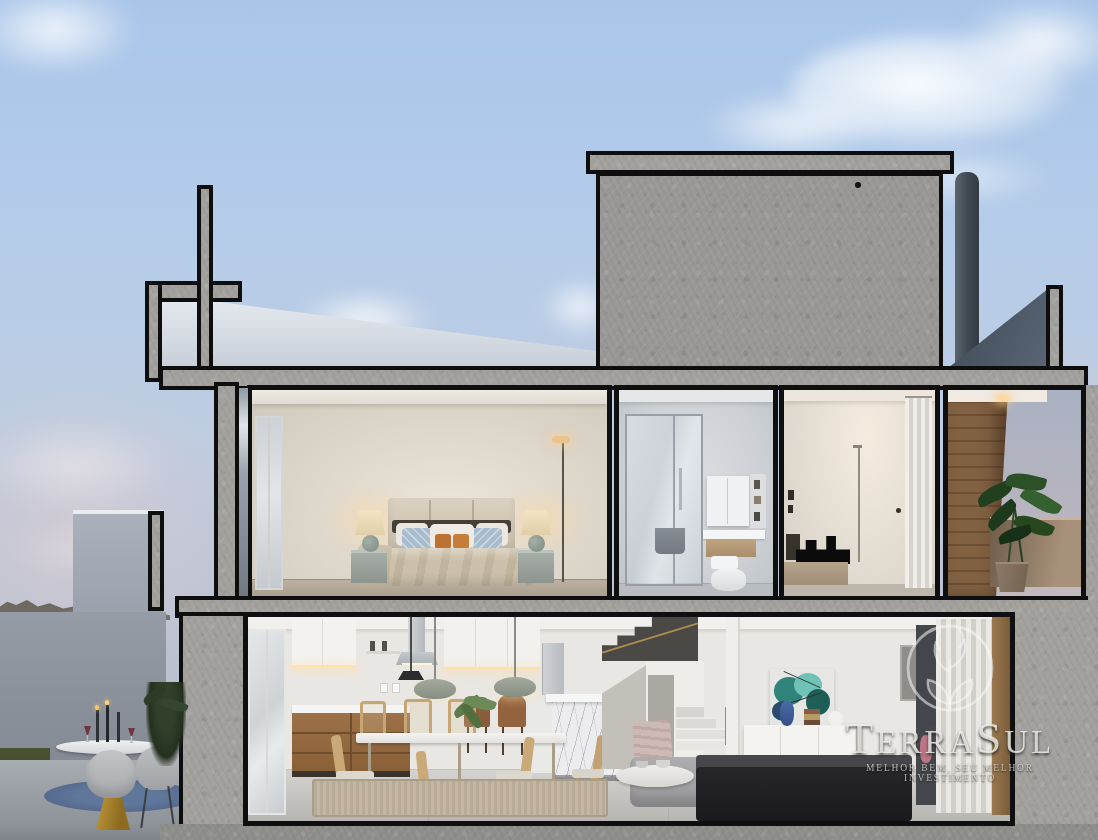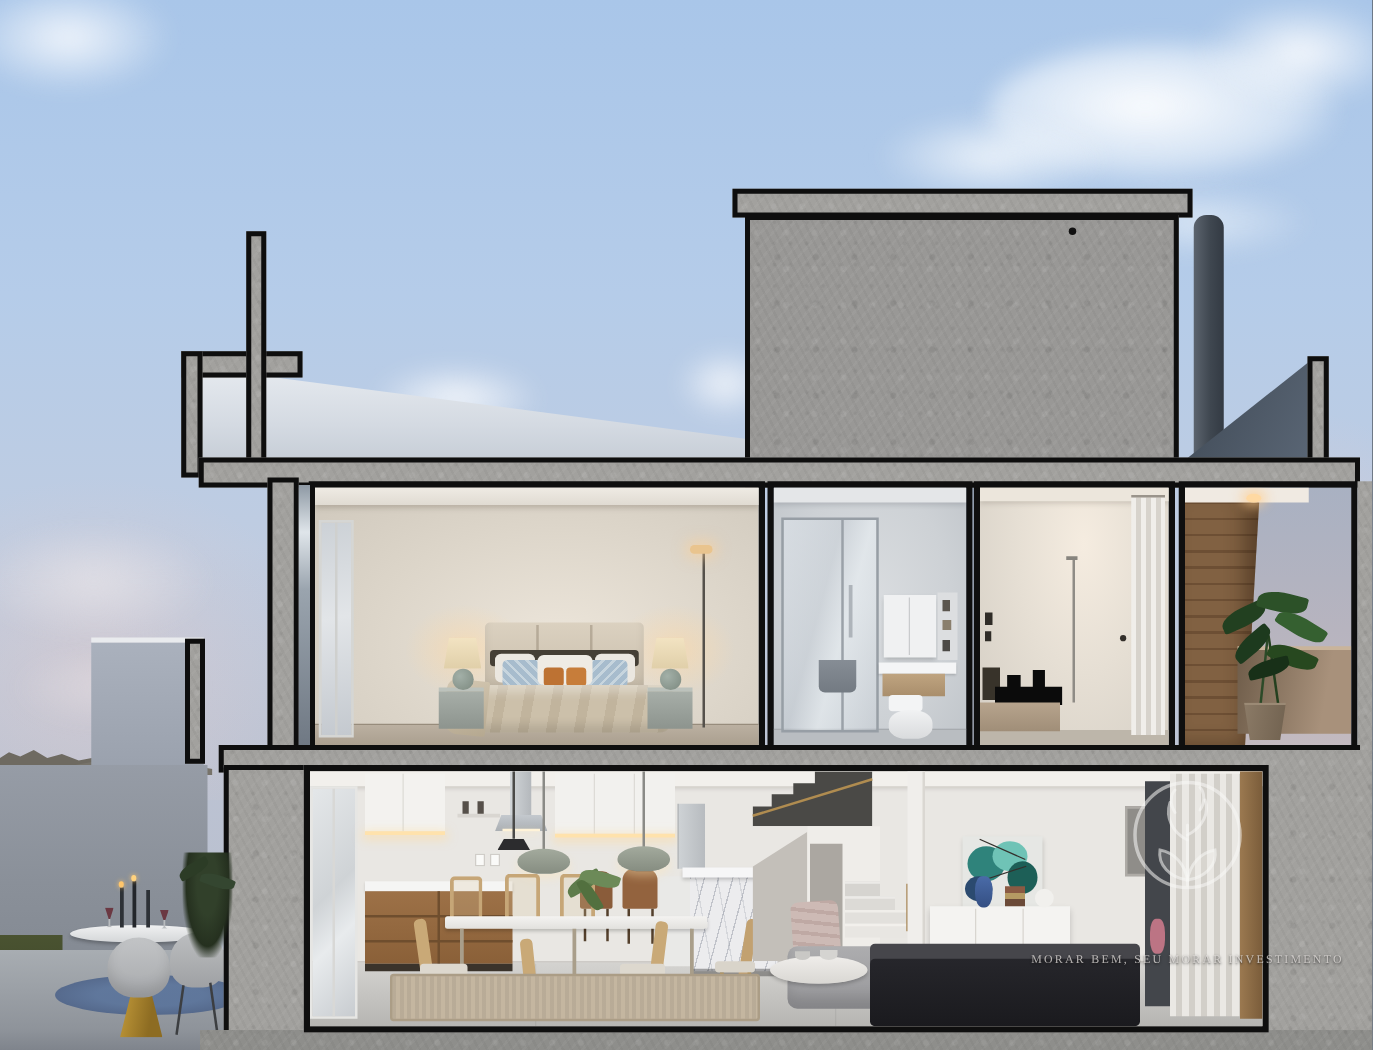--- a/index.html
+++ b/index.html
@@ -390,16 +390,19 @@
         <circle cx="62" cy="52" r="42" stroke-width="2.8"></circle>
         <path d="M62 92 L62 44"></path>
         <path d="M62 56 C50 50 44 38 48 26"></path>
         <path d="M62 52 C74 46 80 34 76 24"></path>
         <path d="M52 34 C48 28 48 20 52 16"></path>
         <path d="M72 32 C76 26 76 18 72 14"></path>
         <path d="M62 88 C48 86 38 76 40 64 C52 66 60 76 62 88 Z" fill="rgba(248,247,245,0.16)"></path>
         <path d="M62 88 C76 86 86 76 84 64 C72 66 64 76 62 88 Z" fill="rgba(248,247,245,0.16)"></path>
       </g>
     </svg>
-    <div class="tag" style="position:absolute;left:0;top:150px;width:260px;">MORAR BEM, SEU MORAR INVESTIMENTO</div>
+    <div class="brand" style="position:absolute;left:0;top:108px;width:260px;">
+      <span class="cap">T</span><span class="mid">ERRA</span><span class="cap">S</span><span class="mid">UL</span>
+    </div>
+    <div class="tag" style="position:absolute;left:0;top:150px;width:260px;">MELHOR BEM, SEU MELHOR INVESTIMENTO</div>
   </div>
 
 </div>
 
 </body></html>

